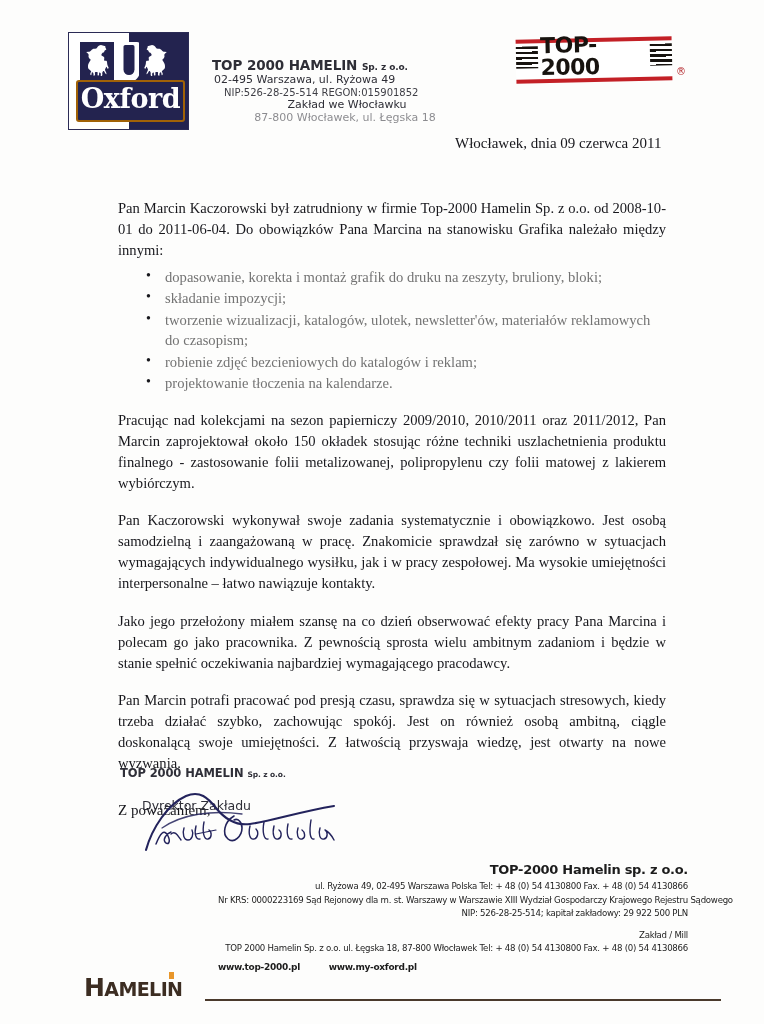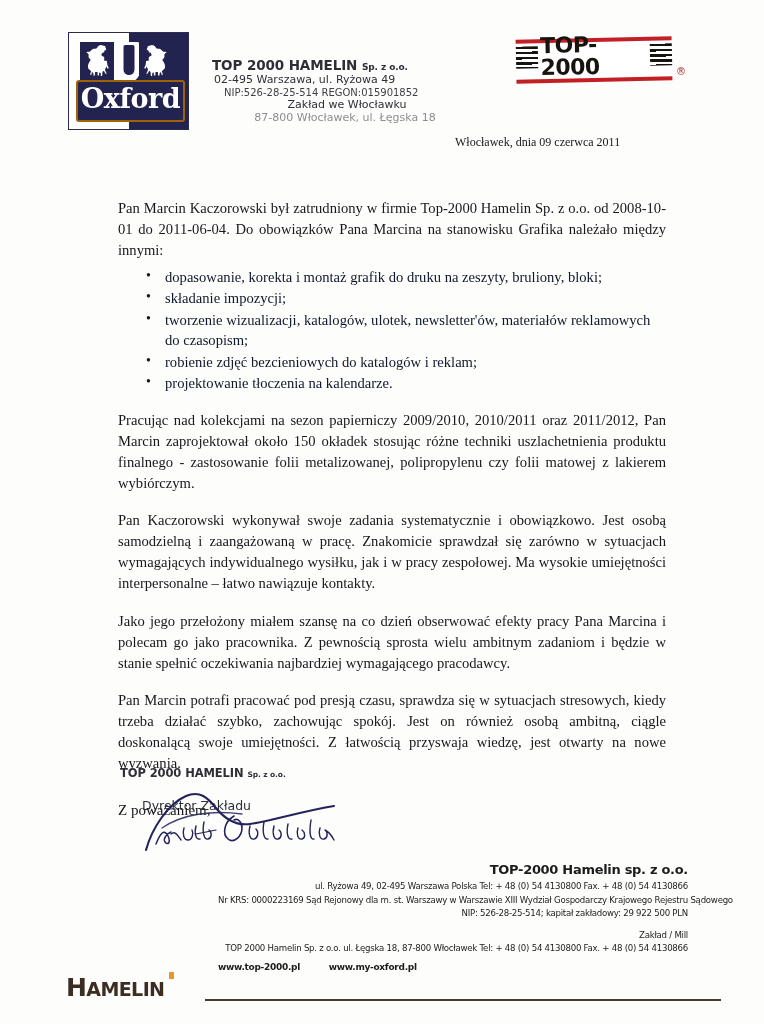--- a/index.html
+++ b/index.html
@@ -179,21 +179,21 @@
     left: 160px; top: 28px;
     font-family: "DejaVu Sans", sans-serif;
     font-size: 10px;
     color: #b3262b;
   }
 
   
   .date-line {
     position: absolute;
     left: 455px; top: 135px;
-    font-size: 12px;
+    font-size: 15px;
     color: #17171c;
     white-space: nowrap;
     text-align: right;
   }
 
   
   .content {
     position: absolute;
     left: 118px; top: 198px;
     width: 548px;
@@ -208,21 +208,21 @@
   .para.tight { margin-bottom: 6px; }
   ul.duties {
     list-style: none;
     margin: 0 0 16px 0;
     padding: 0;
   }
   ul.duties li {
     position: relative;
     font-size: 14.6px;
     line-height: 1.41;
-    color: #0f172a;
+    color: #737373;
     padding-left: 47px;
     margin-bottom: 1px;
   }
   ul.duties li::before {
     content: "\2022";
     position: absolute;
     left: 28px;
     top: -1px;
     font-size: 14px;
     color: #17171c;
@@ -308,21 +308,21 @@
     letter-spacing: -0.3px;
     color: #1c1c1c;
   }
   .footer-links a {
     color: #1c1c1c;
     text-decoration: none;
     margin-right: 26px;
   }
   .hamelin-logo {
     position: absolute;
-    left: 66px; top: 975px;
+    left: 84px; top: 975px;
     font-family: "DejaVu Sans", sans-serif;
     font-size: 25px;
     font-weight: 700;
     color: #3c2d22;
     letter-spacing: -0.6px;
     line-height: 1;
   }
   .hamelin-logo .small { font-size: 19px; }
   .hamelin-dot {
     position: absolute;

